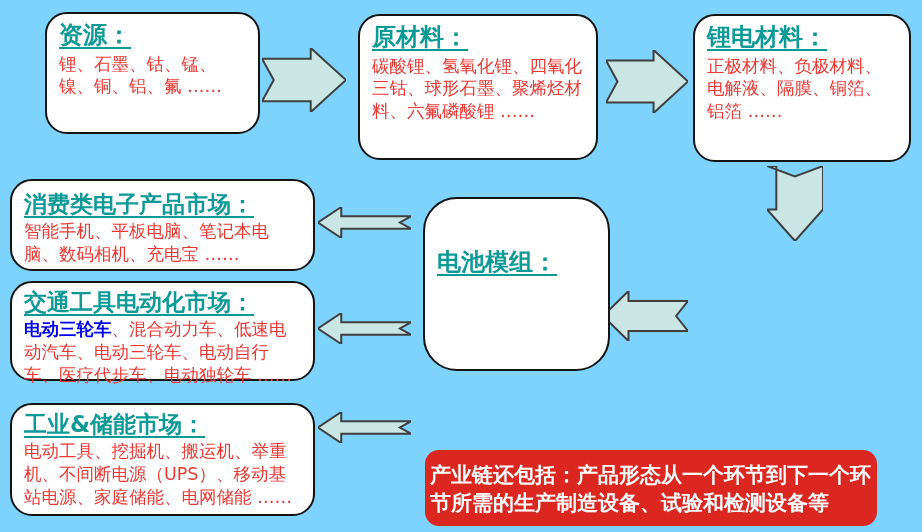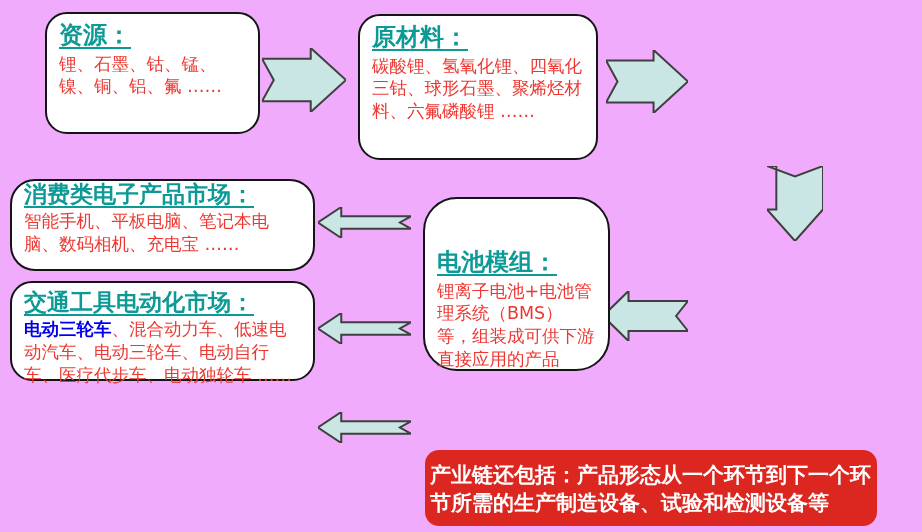--- a/index.html
+++ b/index.html
@@ -1,17 +1,17 @@
 <!DOCTYPE html>
 <html><head>
 <meta charset="utf-8">
 <style>
   html,body{margin:0;padding:0;background:#fff;}
   .stage{
-    position:relative;width:922px;height:532px;background:#f0abfc;overflow:hidden;
+    position:relative;width:922px;height:532px;background:#7dd3fc;overflow:hidden;
     font-family:"DejaVu Sans","Liberation Sans",sans-serif;
   }
   .box{
     position:absolute;background:#ffffff;border:2px solid #141414;
     box-sizing:border-box;padding:8px 12px;
   }
   .r22{border-radius:22px;}
   .r30{border-radius:34px;}
   .title{
     display:inline-block;color:#0D9A96;font-weight:bold;font-size:24px;line-height:1.15;
@@ -45,45 +45,52 @@
 
   <div class="box r22" style="left:358px;top:14px;width:240px;height:146px;">
     <span class="title">原材料：</span><br>
     <span class="body-red">碳酸锂、氢氧化锂、四氧化三钴、球形石墨、聚烯烃材料、六氟磷酸锂 ……</span>
   </div>
 
   <svg class="arrow" style="left:606px;top:50px;" width="82" height="63" viewBox="0 0 100 60" preserveAspectRatio="none">
     <polygon points="58,0 100,30 58,60 58,50 0,50 14,30 0,10 58,10"></polygon>
   </svg>
 
+  <div class="box r22" style="left:693px;top:14px;width:218px;height:148px;">
+    <span class="title">锂电材料：</span><br>
+    <span class="body-red">正极材料、负极材料、电解液、隔膜、铜箔、铝箔 ……</span>
+  </div>
 
   <svg class="arrow" style="left:767px;top:166px;" width="56" height="75" viewBox="0 0 60 100" preserveAspectRatio="none">
     <polygon points="0,0 30,14 60,0 60,58 30,100 0,58 10,58 10,0"></polygon>
   </svg>
 
 
   <svg class="arrow" style="left:603px;top:291px;" width="85" height="50" viewBox="0 0 100 60" preserveAspectRatio="none">
     <polygon points="0,30 30,0 30,12 100,12 86,30 100,48 30,48 30,60"></polygon>
   </svg>
 
   <div class="box r30 module-pad" style="left:423px;top:197px;width:187px;height:174px;">
     <span class="title">电池模组：</span><br>
-    <span class="body-red">锂离子电池+电池管理系统（BMS）等，组装成可供下游直接应用的产品</span>
   </div>
 
-  <div class="box r22" style="left:10px;top:179px;width:305px;height:92px;padding-top:0;border-radius:25px;">
+  <div class="box r22" style="left:10px;top:179px;width:305px;height:92px;padding-top:10px;">
     <span class="title small">消费类电子产品市场：</span><br>
     <span class="body-red">智能手机、平板电脑、笔记本电脑、数码相机、充电宝 ……</span>
   </div>
 
   <div class="box r22" style="left:10px;top:281px;width:305px;height:100px;padding-top:6px;">
     <span class="title small">交通工具电动化市场：</span><br>
     <span class="body-red"><span class="hl-blue">电动三轮车</span><span>、混合动力车、低速电动汽车、电动三轮车、电动自行车、医疗代步车、电动独轮车 ……</span></span>
   </div>
 
+  <div class="box r22" style="left:10px;top:403px;width:305px;height:113px;padding-top:6px;">
+    <span class="title small">工业&amp;储能市场：</span><br>
+    <span class="body-red">电动工具、挖掘机、搬运机、举重机、不间断电源（UPS）、移动基站电源、家庭储能、电网储能 ……</span>
+  </div>
 
   <svg class="arrow" style="left:318px;top:207px;" width="93" height="31" viewBox="0 0 100 30" preserveAspectRatio="none">
     <polygon points="0,15 25,0 25,9 100,9 88,15 100,21 25,21 25,30"></polygon>
   </svg>
   <svg class="arrow" style="left:318px;top:313px;" width="93" height="31" viewBox="0 0 100 30" preserveAspectRatio="none">
     <polygon points="0,15 25,0 25,9 100,9 88,15 100,21 25,21 25,30"></polygon>
   </svg>
   <svg class="arrow" style="left:318px;top:412px;" width="93" height="31" viewBox="0 0 100 30" preserveAspectRatio="none">
     <polygon points="0,15 25,0 25,9 100,9 88,15 100,21 25,21 25,30"></polygon>
   </svg>

